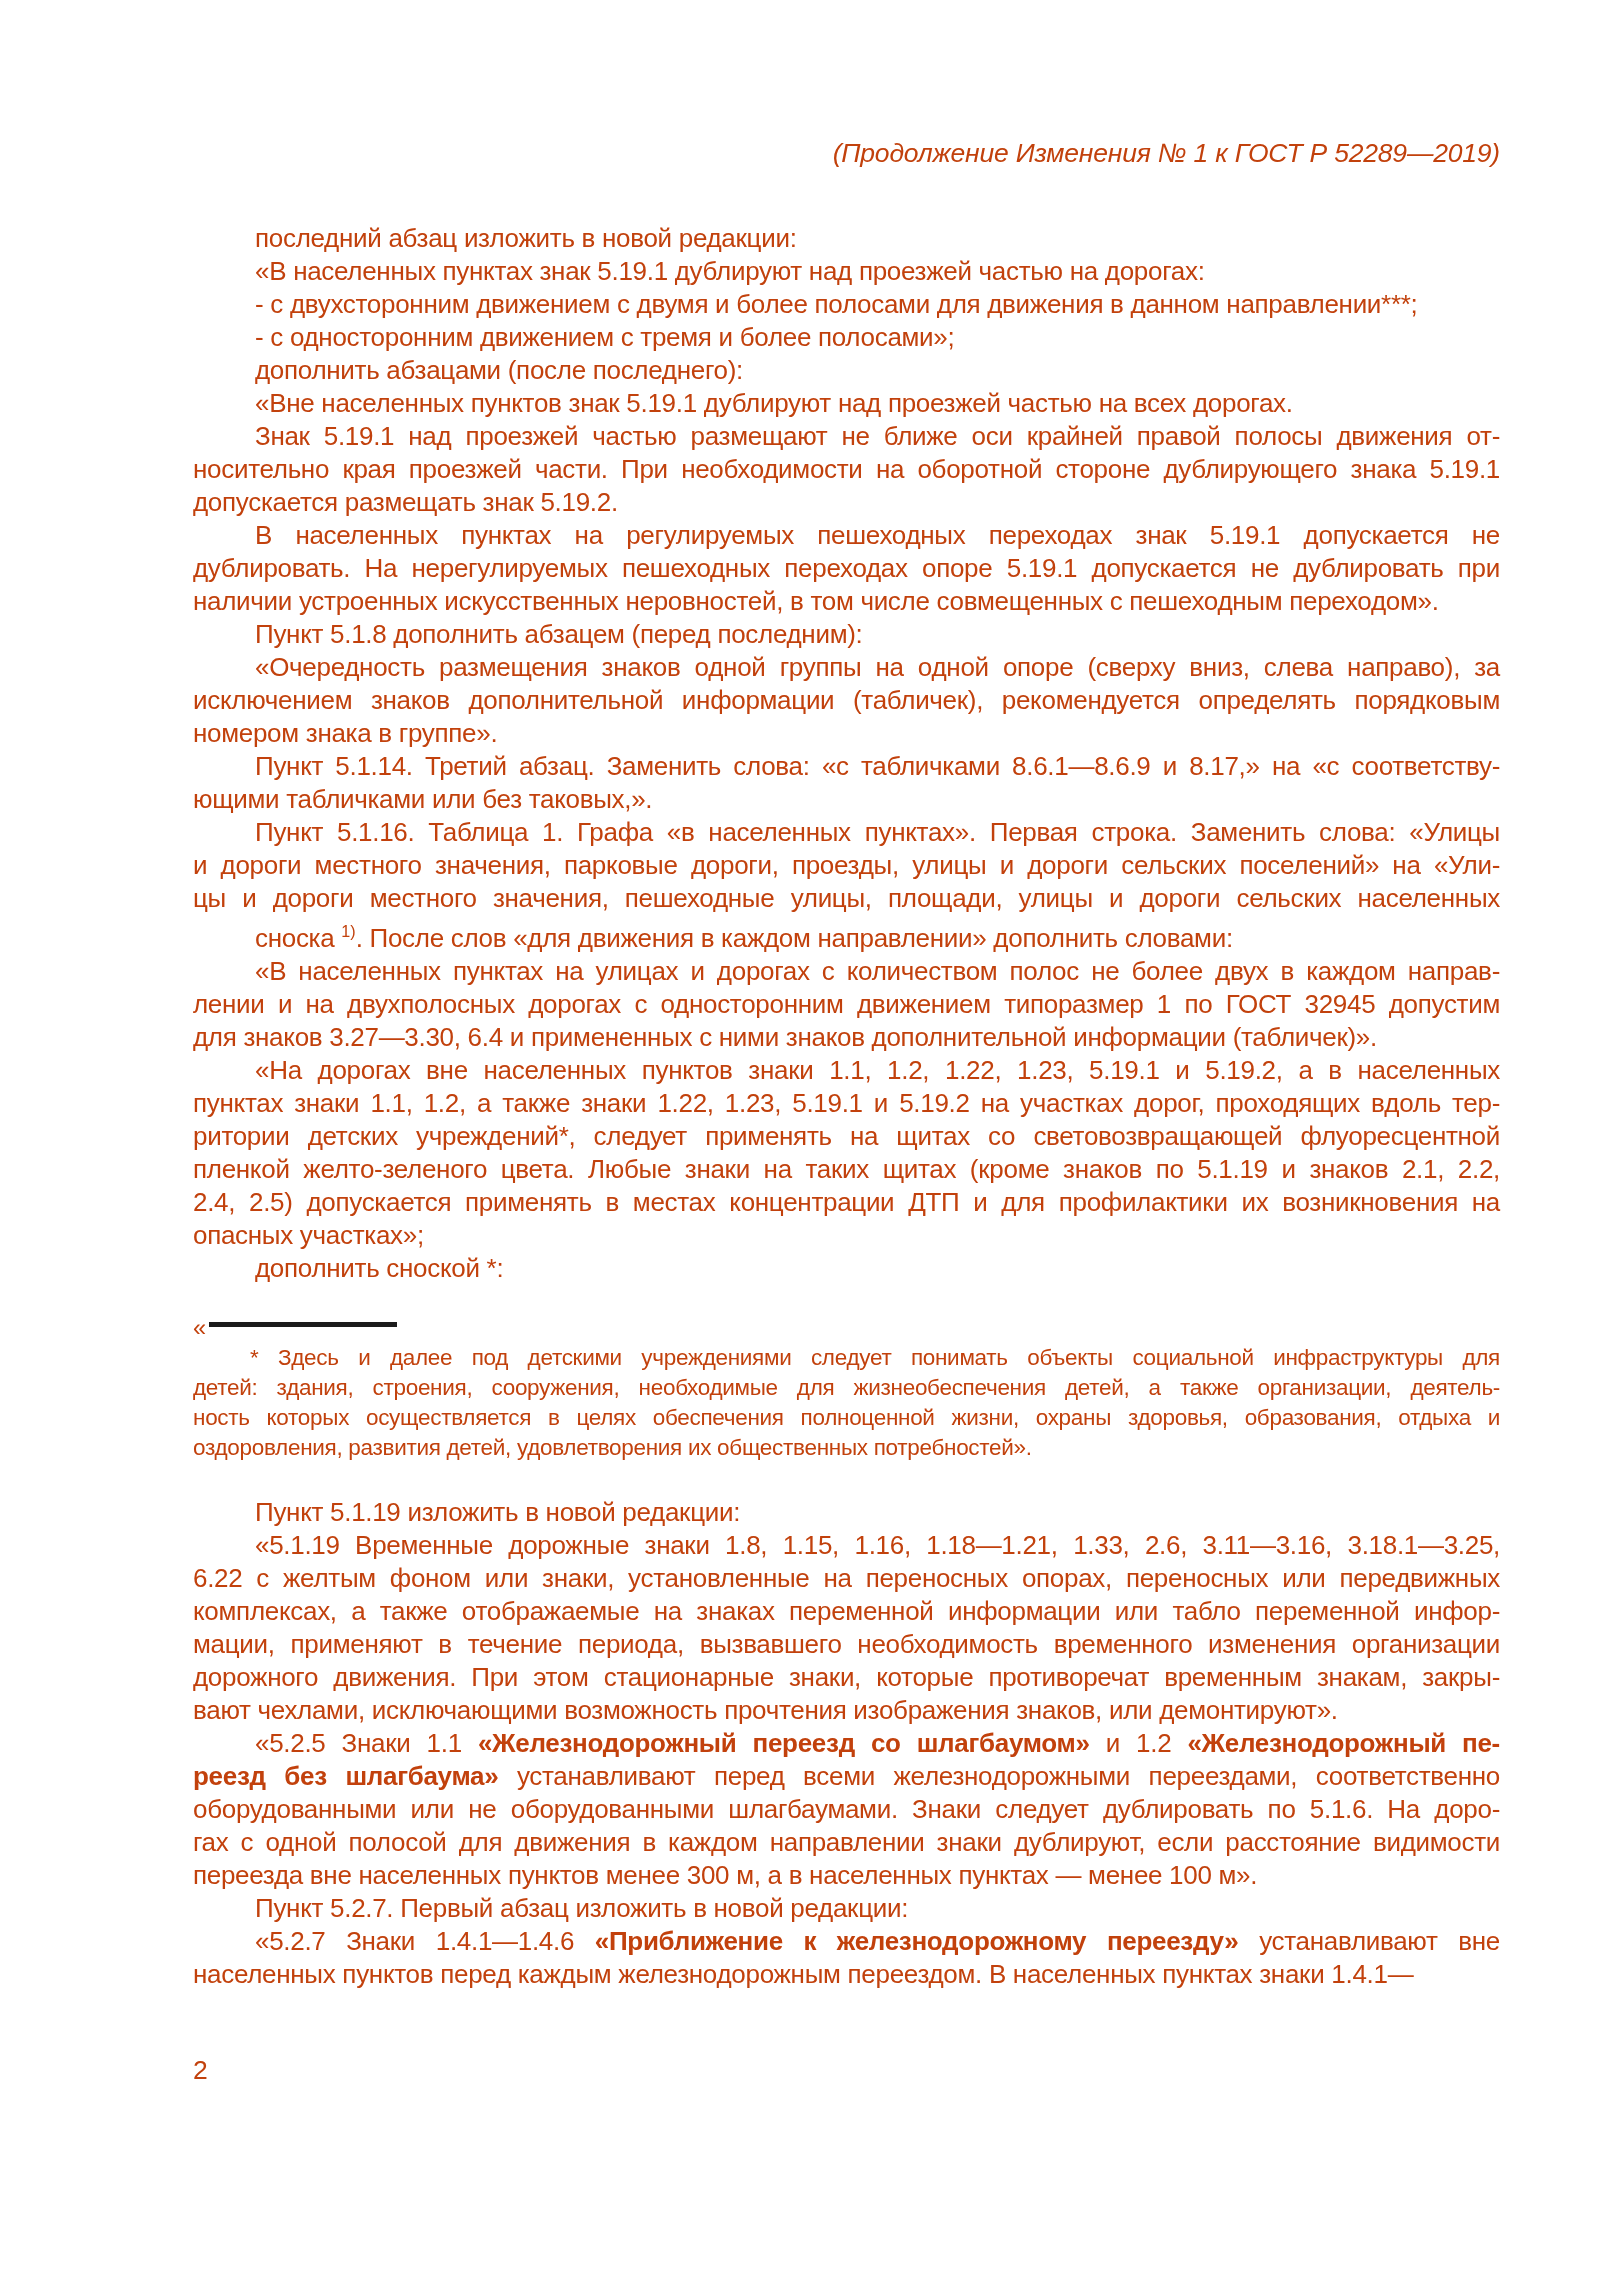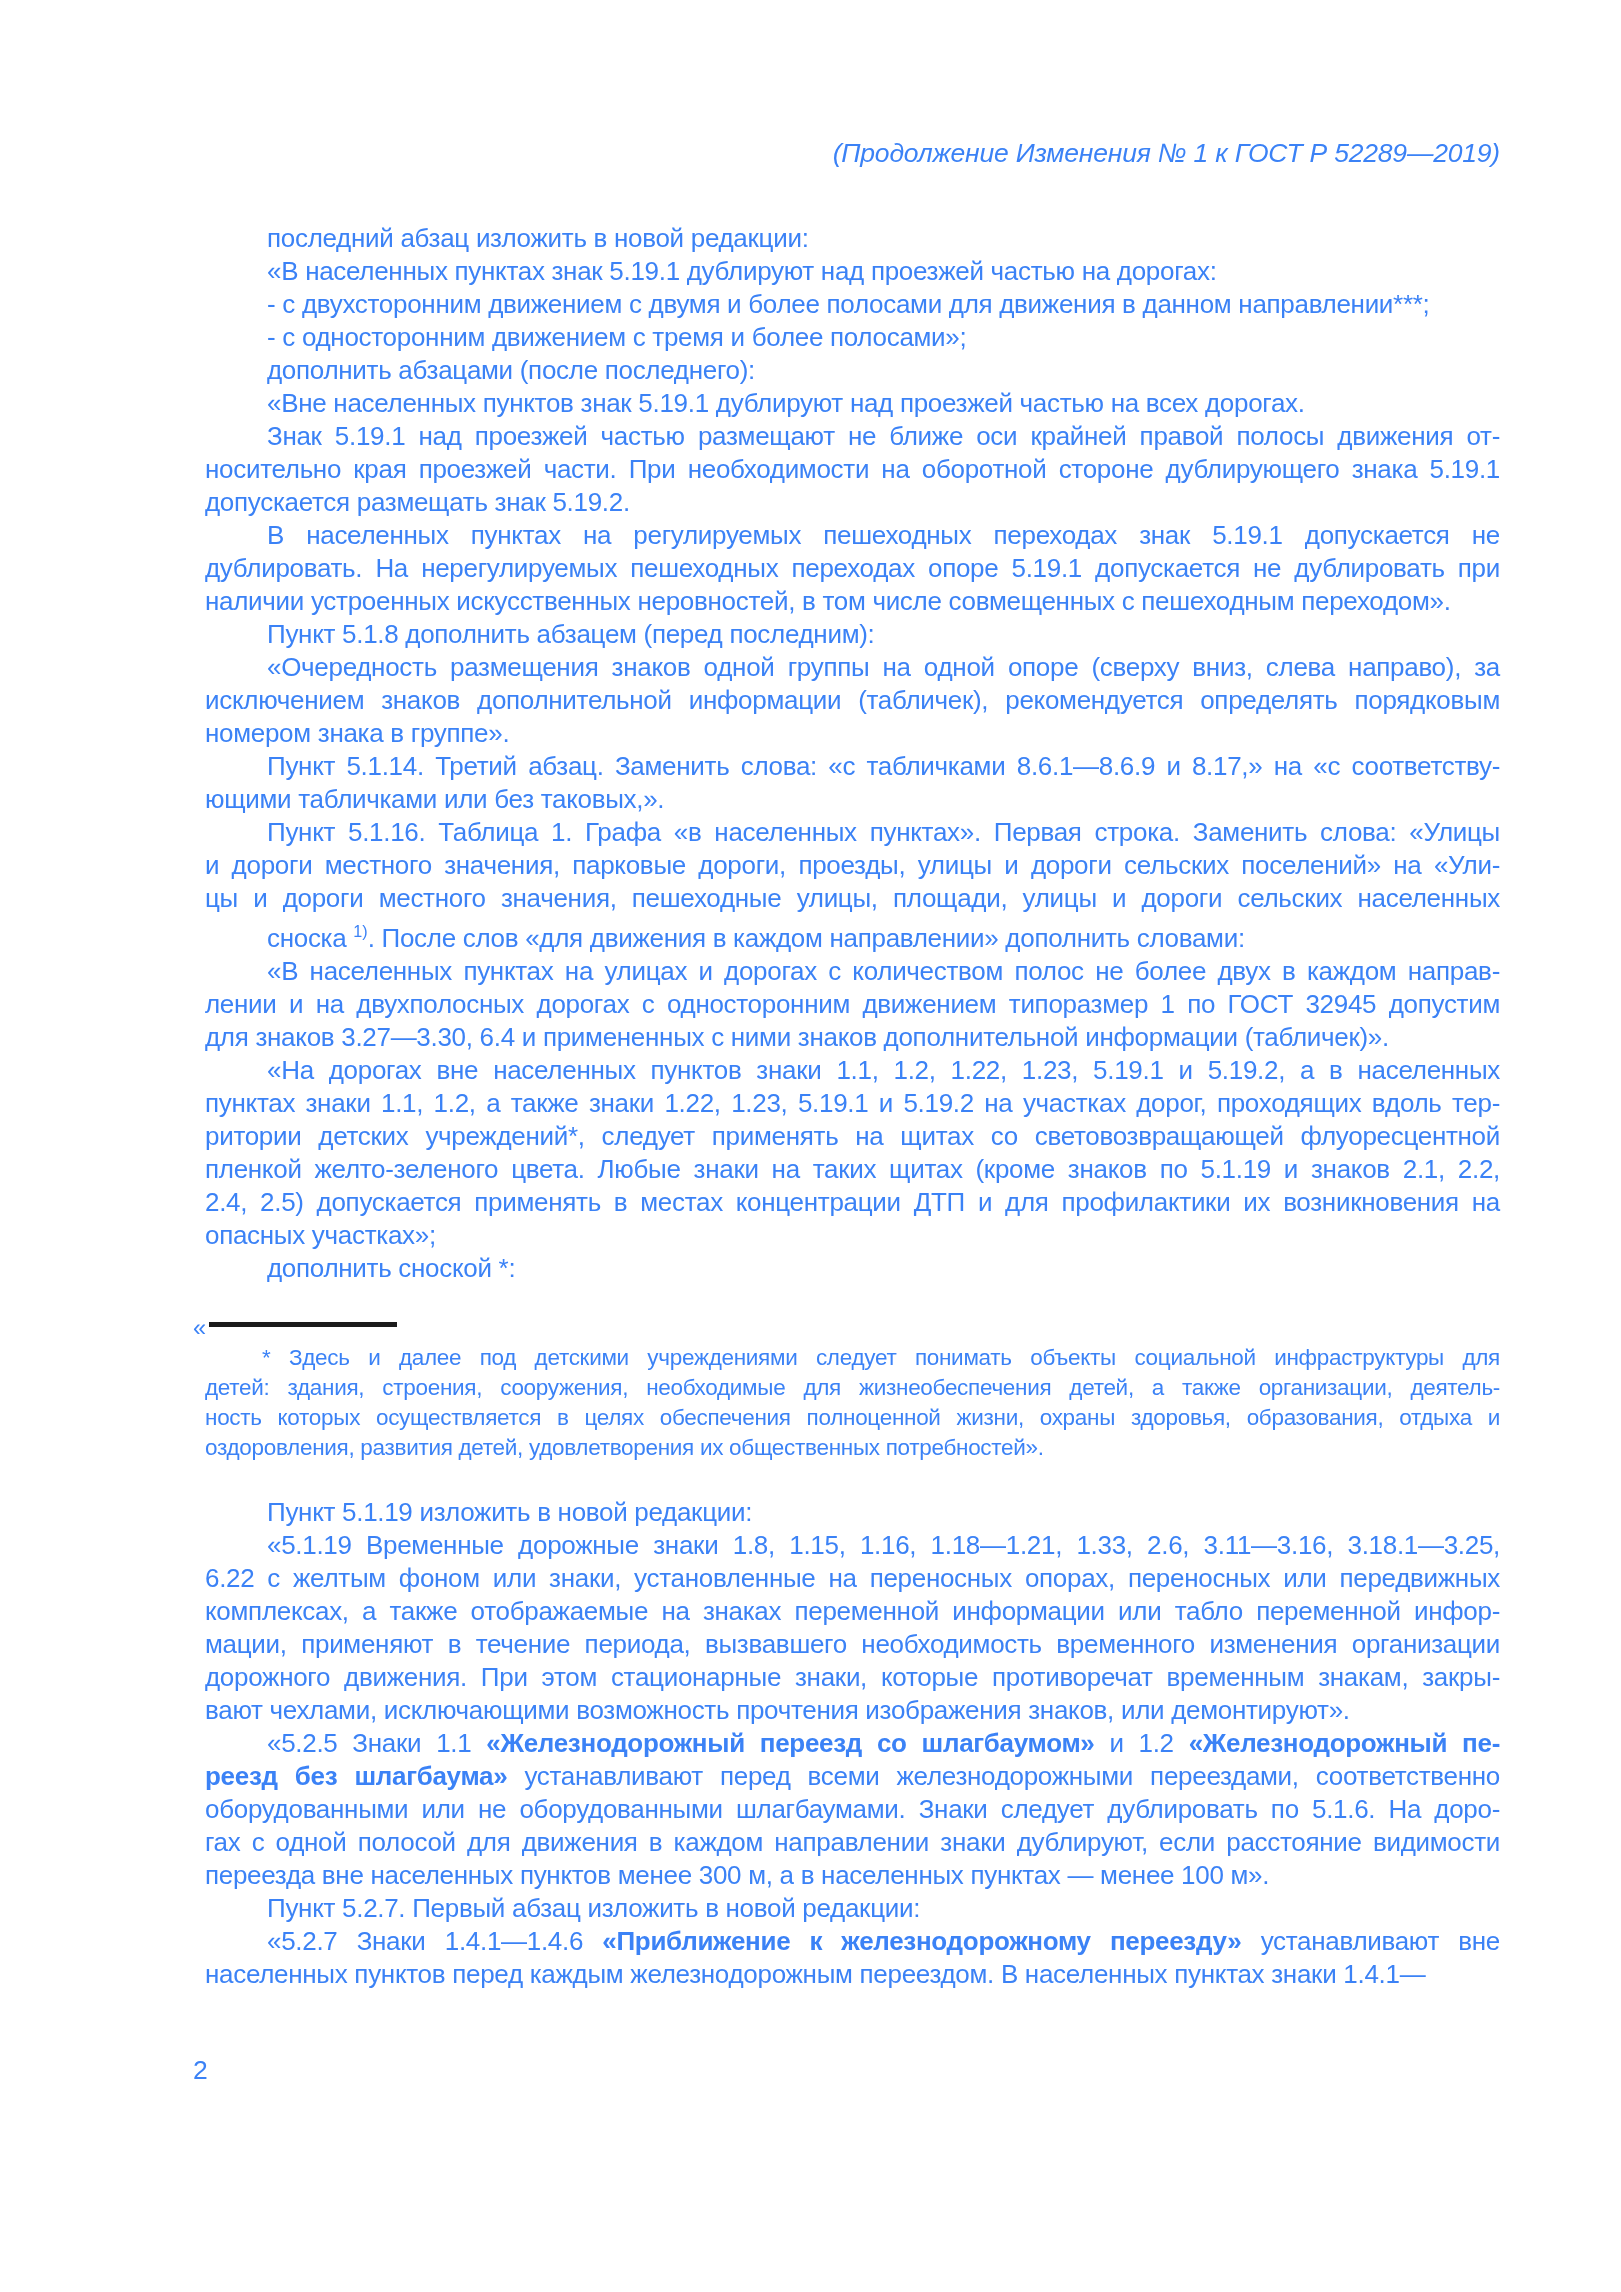--- a/index.html
+++ b/index.html
@@ -3,21 +3,21 @@
 <meta charset="utf-8">
 <title>GOST page</title>
 <style>
   html, body { margin: 0; padding: 0; background: #ffffff; }
   .page {
     position: relative;
     width: 1621px;
     height: 2293px;
     background: #ffffff;
     font-family: "Liberation Sans", "DejaVu Sans", sans-serif;
-    color: #3b82f6;
+    color: #c2410c;
     overflow: hidden;
   }
   .doc-header {
     position: absolute;
     top: 138px;
     left: 193px;
     width: 1307px;
     text-align: right;
     font-style: italic;
     font-size: 26.5px;
@@ -31,21 +31,20 @@
     width: 1307px;
     font-size: 26px;
     letter-spacing: -0.3px;
   }
   .para { margin: 0; }
   .line {
     line-height: 33px;
     text-align: justify;
     text-align-last: justify;
     word-spacing: normal;
-    margin-left: 12px;
   }
   .line.first { text-indent: 62px; }
   .line.last { text-align-last: left; }
   .bold { font-weight: bold; }
   .sup {
     font-size: 0.62em;
     vertical-align: 9.8px;
     letter-spacing: 0;
   }
   .footnote-sep {

